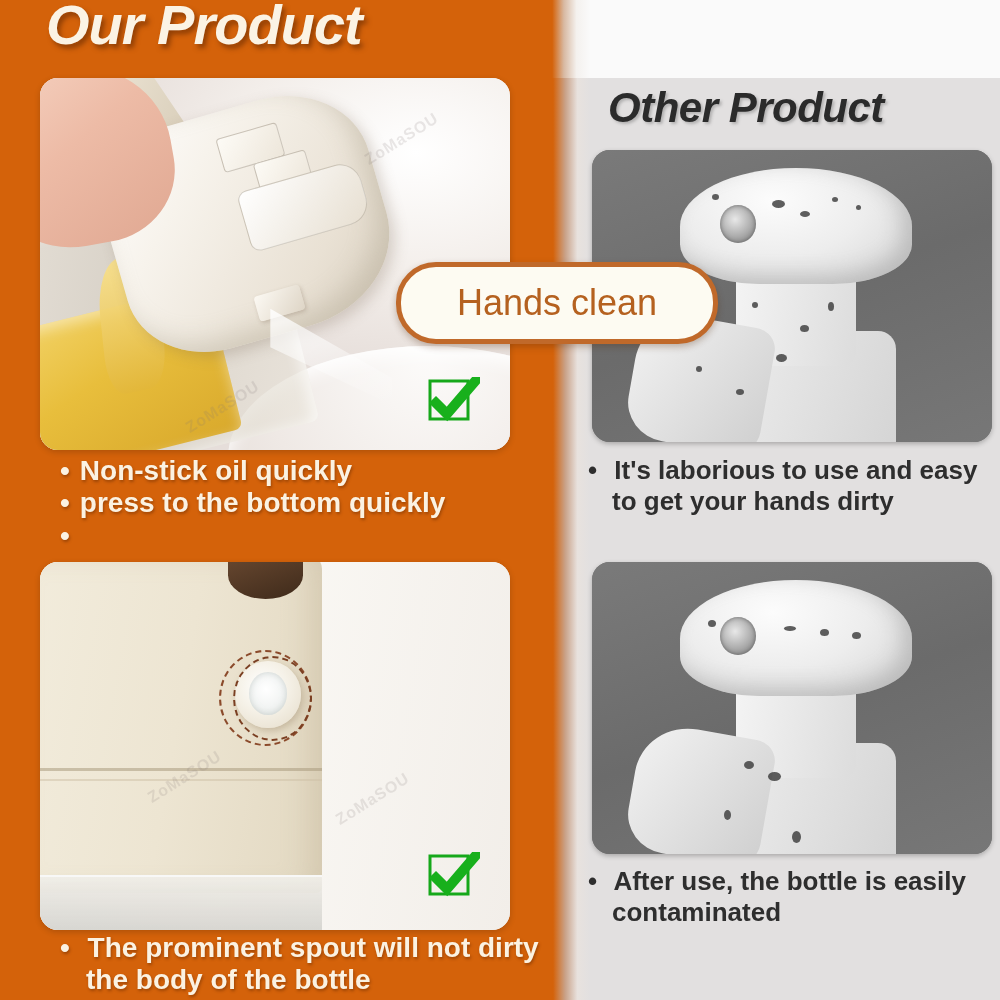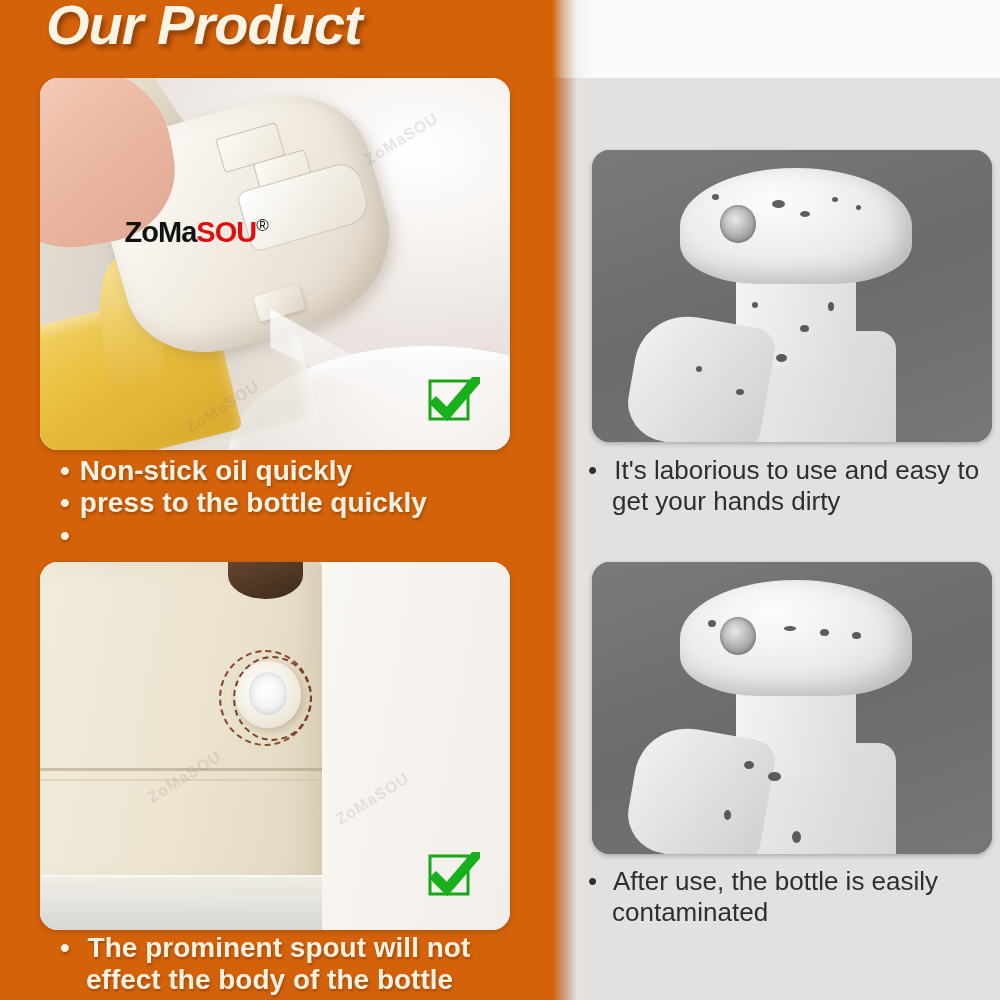--- a/index.html
+++ b/index.html
@@ -283,41 +283,42 @@
     text-shadow:1px 2px 3px rgba(90,35,0,.45);
   }
   #bullets-our-top{top:455px;width:470px;}
   #bullets-our-bottom{top:932px;width:480px;}
   #bullets-our-bottom li{display:block;text-indent:-26px;padding-left:26px;}
   .right-bullets{
     left:588px;color:#2E2E2E;font-size:26px;width:400px;
   }
   #bullets-other-top{top:455px;}
   #bullets-other-bottom{top:866px;}
-  .right-bullets li{display:block;text-indent:-24px;padding-left:24px;}
+  .right-bullets li{display:block;text-indent:-24px;padding-left:24px;font-weight:bold;}
 
   
   .wm{
     position:absolute;color:rgba(130,120,120,.17);
     font-size:16px;font-weight:bold;
     transform:rotate(-32deg);pointer-events:none;letter-spacing:1px;
   }
 </style>
 </head>
 <body>
 
 <div class="stage">
 
   <div class="bg-left"></div>
   <div class="bg-right"></div>
   <div class="bg-right-top"></div>
   <div class="bg-seam"></div>
   <div class="seam-top"></div>
 
   <div class="our-product">Our Product</div>
+  <div class="other-product">Other Product</div>
 
   <div class="card card-left" id="photo-our-top">
     <div class="scene">
       <div class="our-top-bg"></div>
       <div class="bowl"></div>
       <div class="glass-body"></div>
       <div class="oil"></div>
       <div class="oil-stream"></div>
       <div class="handle"></div>
       <div class="cap"></div>
@@ -325,21 +326,20 @@
       <div class="cap-tab2"></div>
       <div class="cap-lid"></div>
       <div class="spout"></div>
       <div class="spout-mist"></div>
       <div class="hand">
         
         
         
         
       </div>
-      <div class="logo"><span class="zoma">ZoMa</span><span class="sou">SOU</span><span class="reg">®</span></div>
       <div class="wm" style="left:68%;top:14%;">ZoMaSOU</div>
       <div class="wm" style="left:30%;top:86%;">ZoMaSOU</div>
     </div>
   </div>
 
   <div class="card card-left" id="photo-our-bottom">
     <div class="scene">
       <div class="our-bot-bg"></div>
       <div class="bottle-closeup"></div>
       <div class="bottle-notch"></div>
@@ -389,20 +389,23 @@
       <div class="spk" style="left:48%;top:22%;width:12px;height:5px;"></div>
       <div class="spk" style="left:57%;top:23%;width:9px;height:7px;"></div>
       <div class="spk" style="left:65%;top:24%;width:9px;height:7px;"></div>
       <div class="spk" style="left:38%;top:68%;width:10px;height:8px;"></div>
       <div class="spk" style="left:44%;top:72%;width:13px;height:9px;"></div>
       <div class="spk" style="left:33%;top:85%;width:7px;height:10px;"></div>
       <div class="spk" style="left:50%;top:92%;width:9px;height:12px;"></div>
     </div>
   </div>
 
+  <div class="pill" id="pill-hands-clean">
+    <span>Hands clean</span>
+  </div>
 
   <div class="check-badge" id="check-top">
     <svg width="52" height="46" viewBox="0 0 52 46">
       <rect x="2" y="4" width="38" height="38" fill="none" stroke="#16A81A" stroke-width="3"></rect>
       <path d="M8 26 L19 37 L49 2" fill="none" stroke="#18B01C" stroke-width="10" stroke-linecap="square" stroke-linejoin="miter"></path>
     </svg>
   </div>
   <div class="check-badge" id="check-bottom">
     <svg width="52" height="46" viewBox="0 0 52 46">
       <rect x="2" y="4" width="38" height="38" fill="none" stroke="#16A81A" stroke-width="3"></rect>
@@ -411,33 +414,33 @@
   </div>
 
   <div class="bullets left-bullets" id="bullets-our-top">
     <ul>
       <li>
         <span class="dot">•</span>
         <span>Non-stick oil quickly</span>
       </li>
       <li>
         <span class="dot">•</span>
-        <span>press to the bottle quickly</span>
+        <span>press to the bottom quickly</span>
       </li>
       <li>
         <span class="dot">•</span>
       </li>
     </ul>
   </div>
 
   <div class="bullets left-bullets" id="bullets-our-bottom">
     <ul>
       <li>
         <span class="dot">•</span>
-        <span>The prominent spout will not effect the body of the bottle</span>
+        <span>The prominent spout will not dirty the body of the bottle</span>
       </li>
     </ul>
   </div>
 
   <div class="bullets right-bullets" id="bullets-other-top">
     <ul>
       <li>
         <span class="dot">•</span>
         <span>It's laborious to use and easy to get your hands dirty</span>
       </li>

